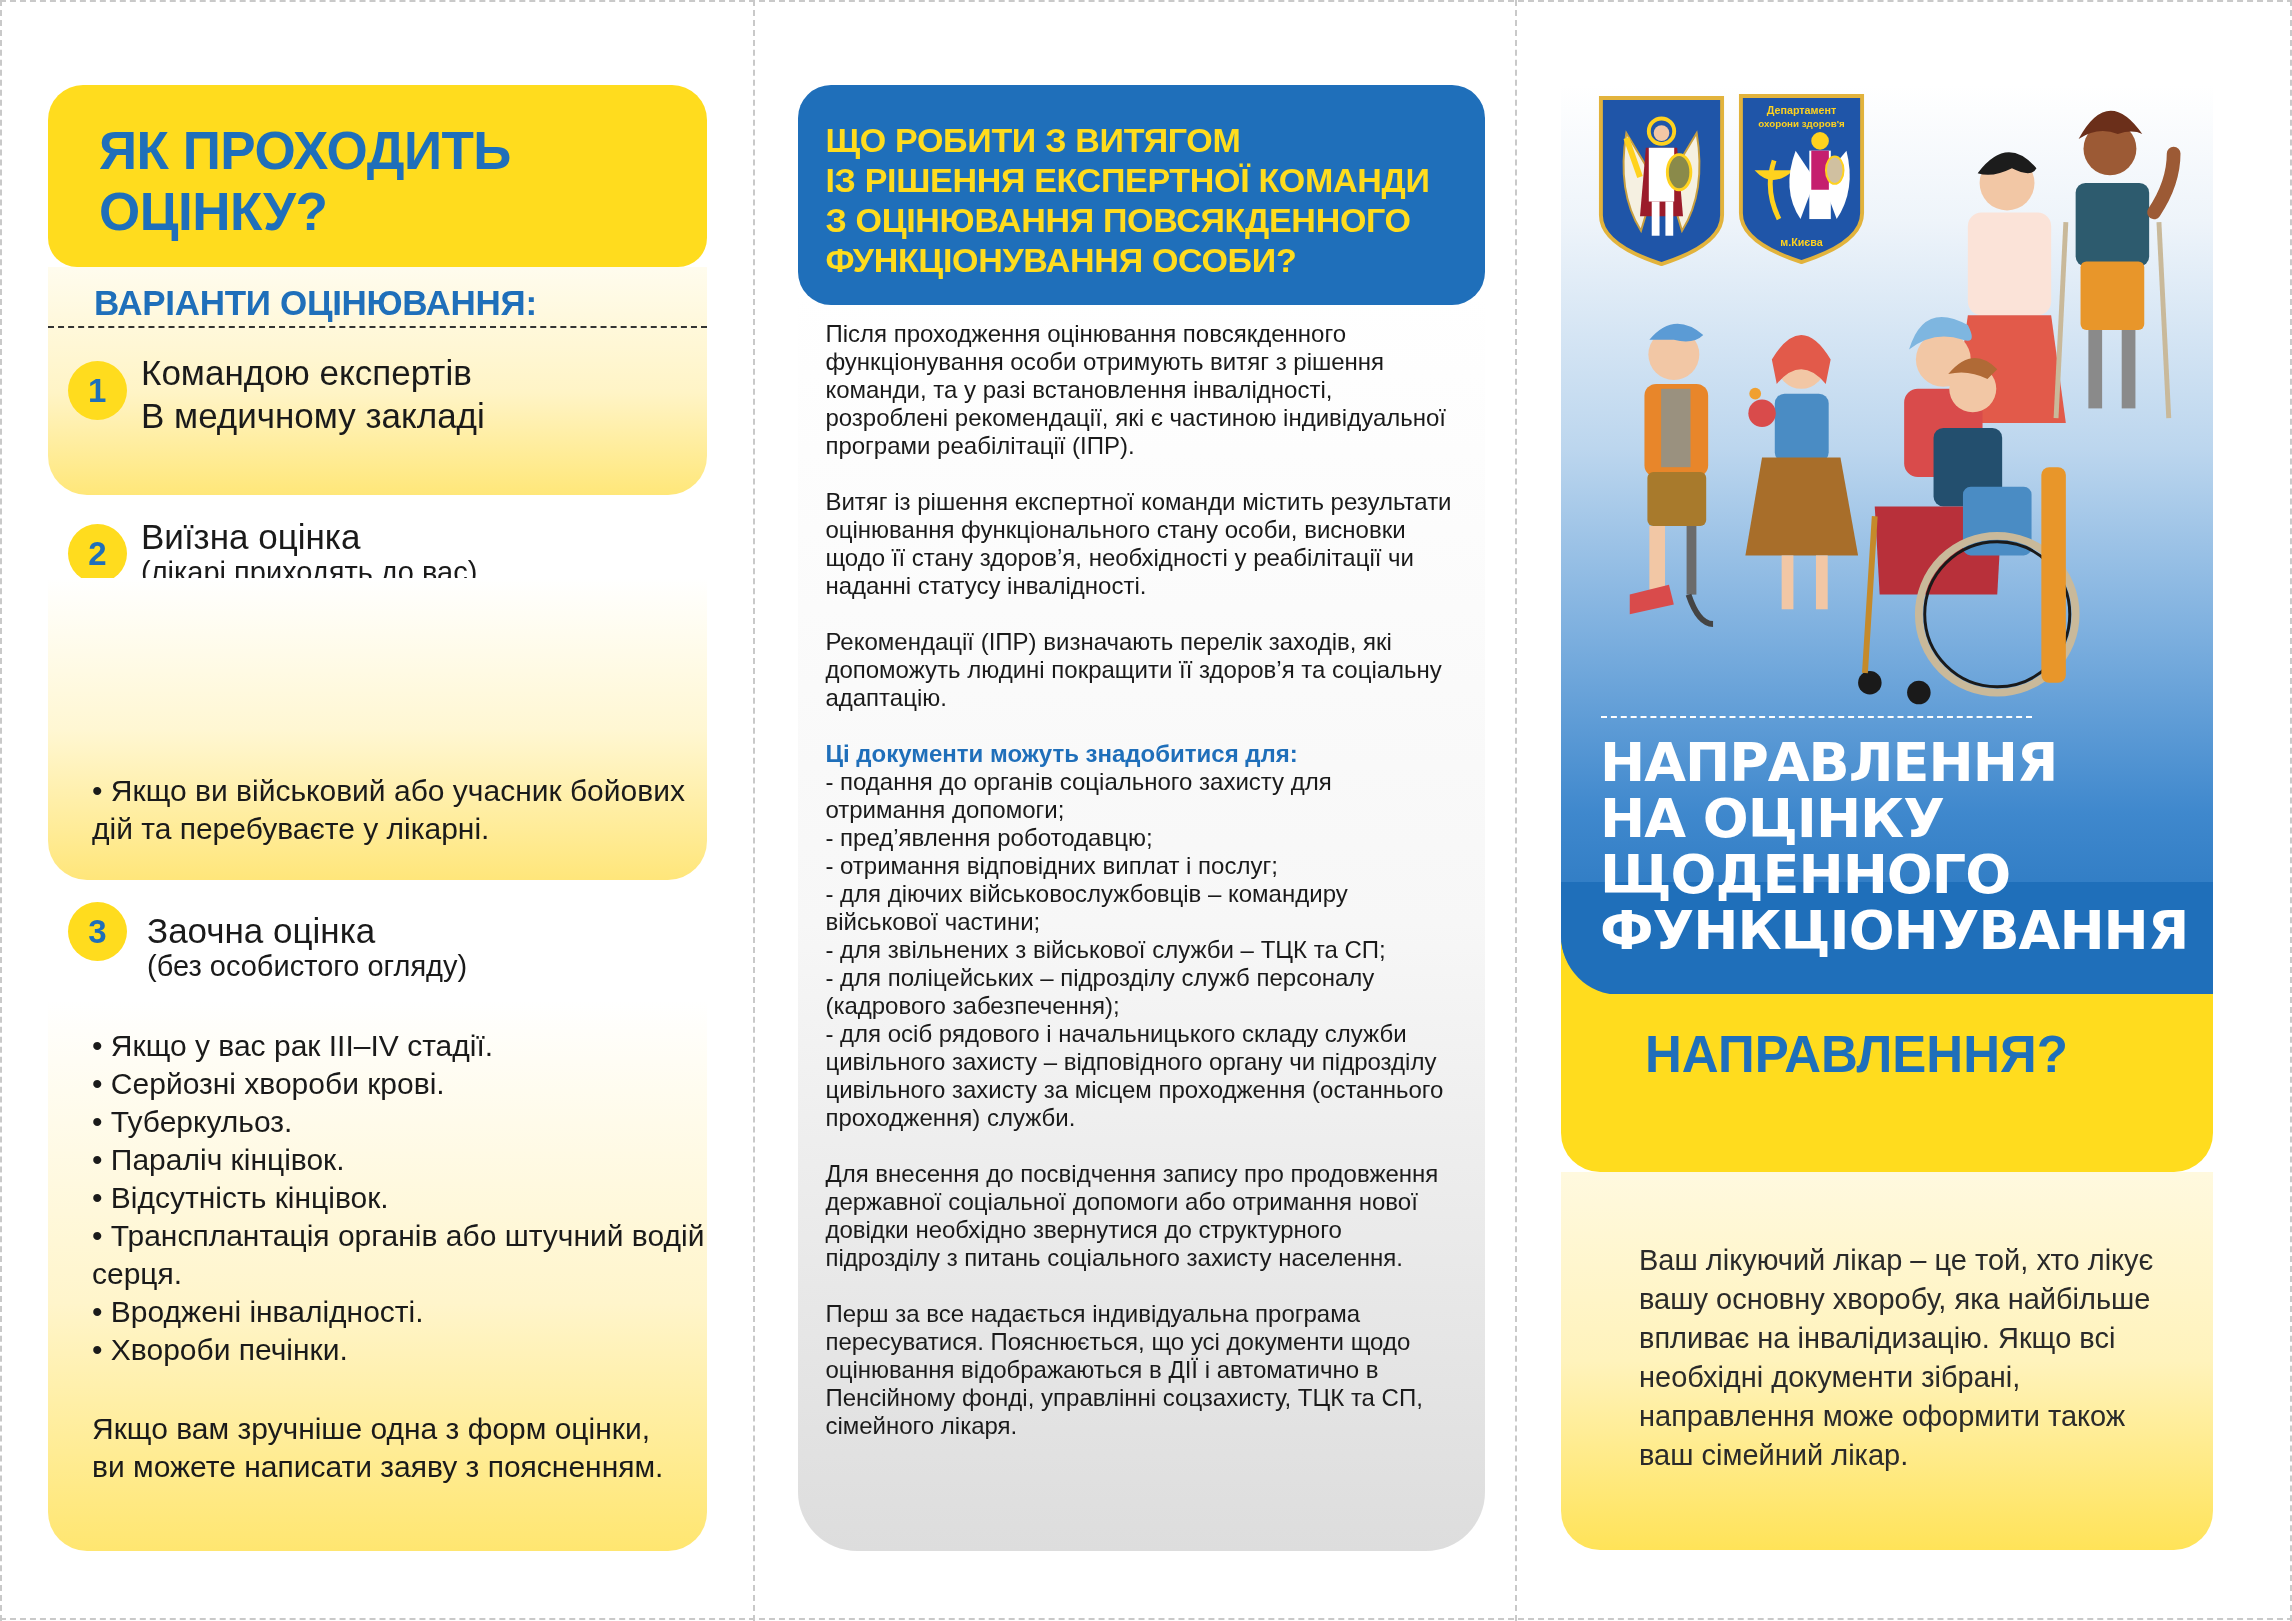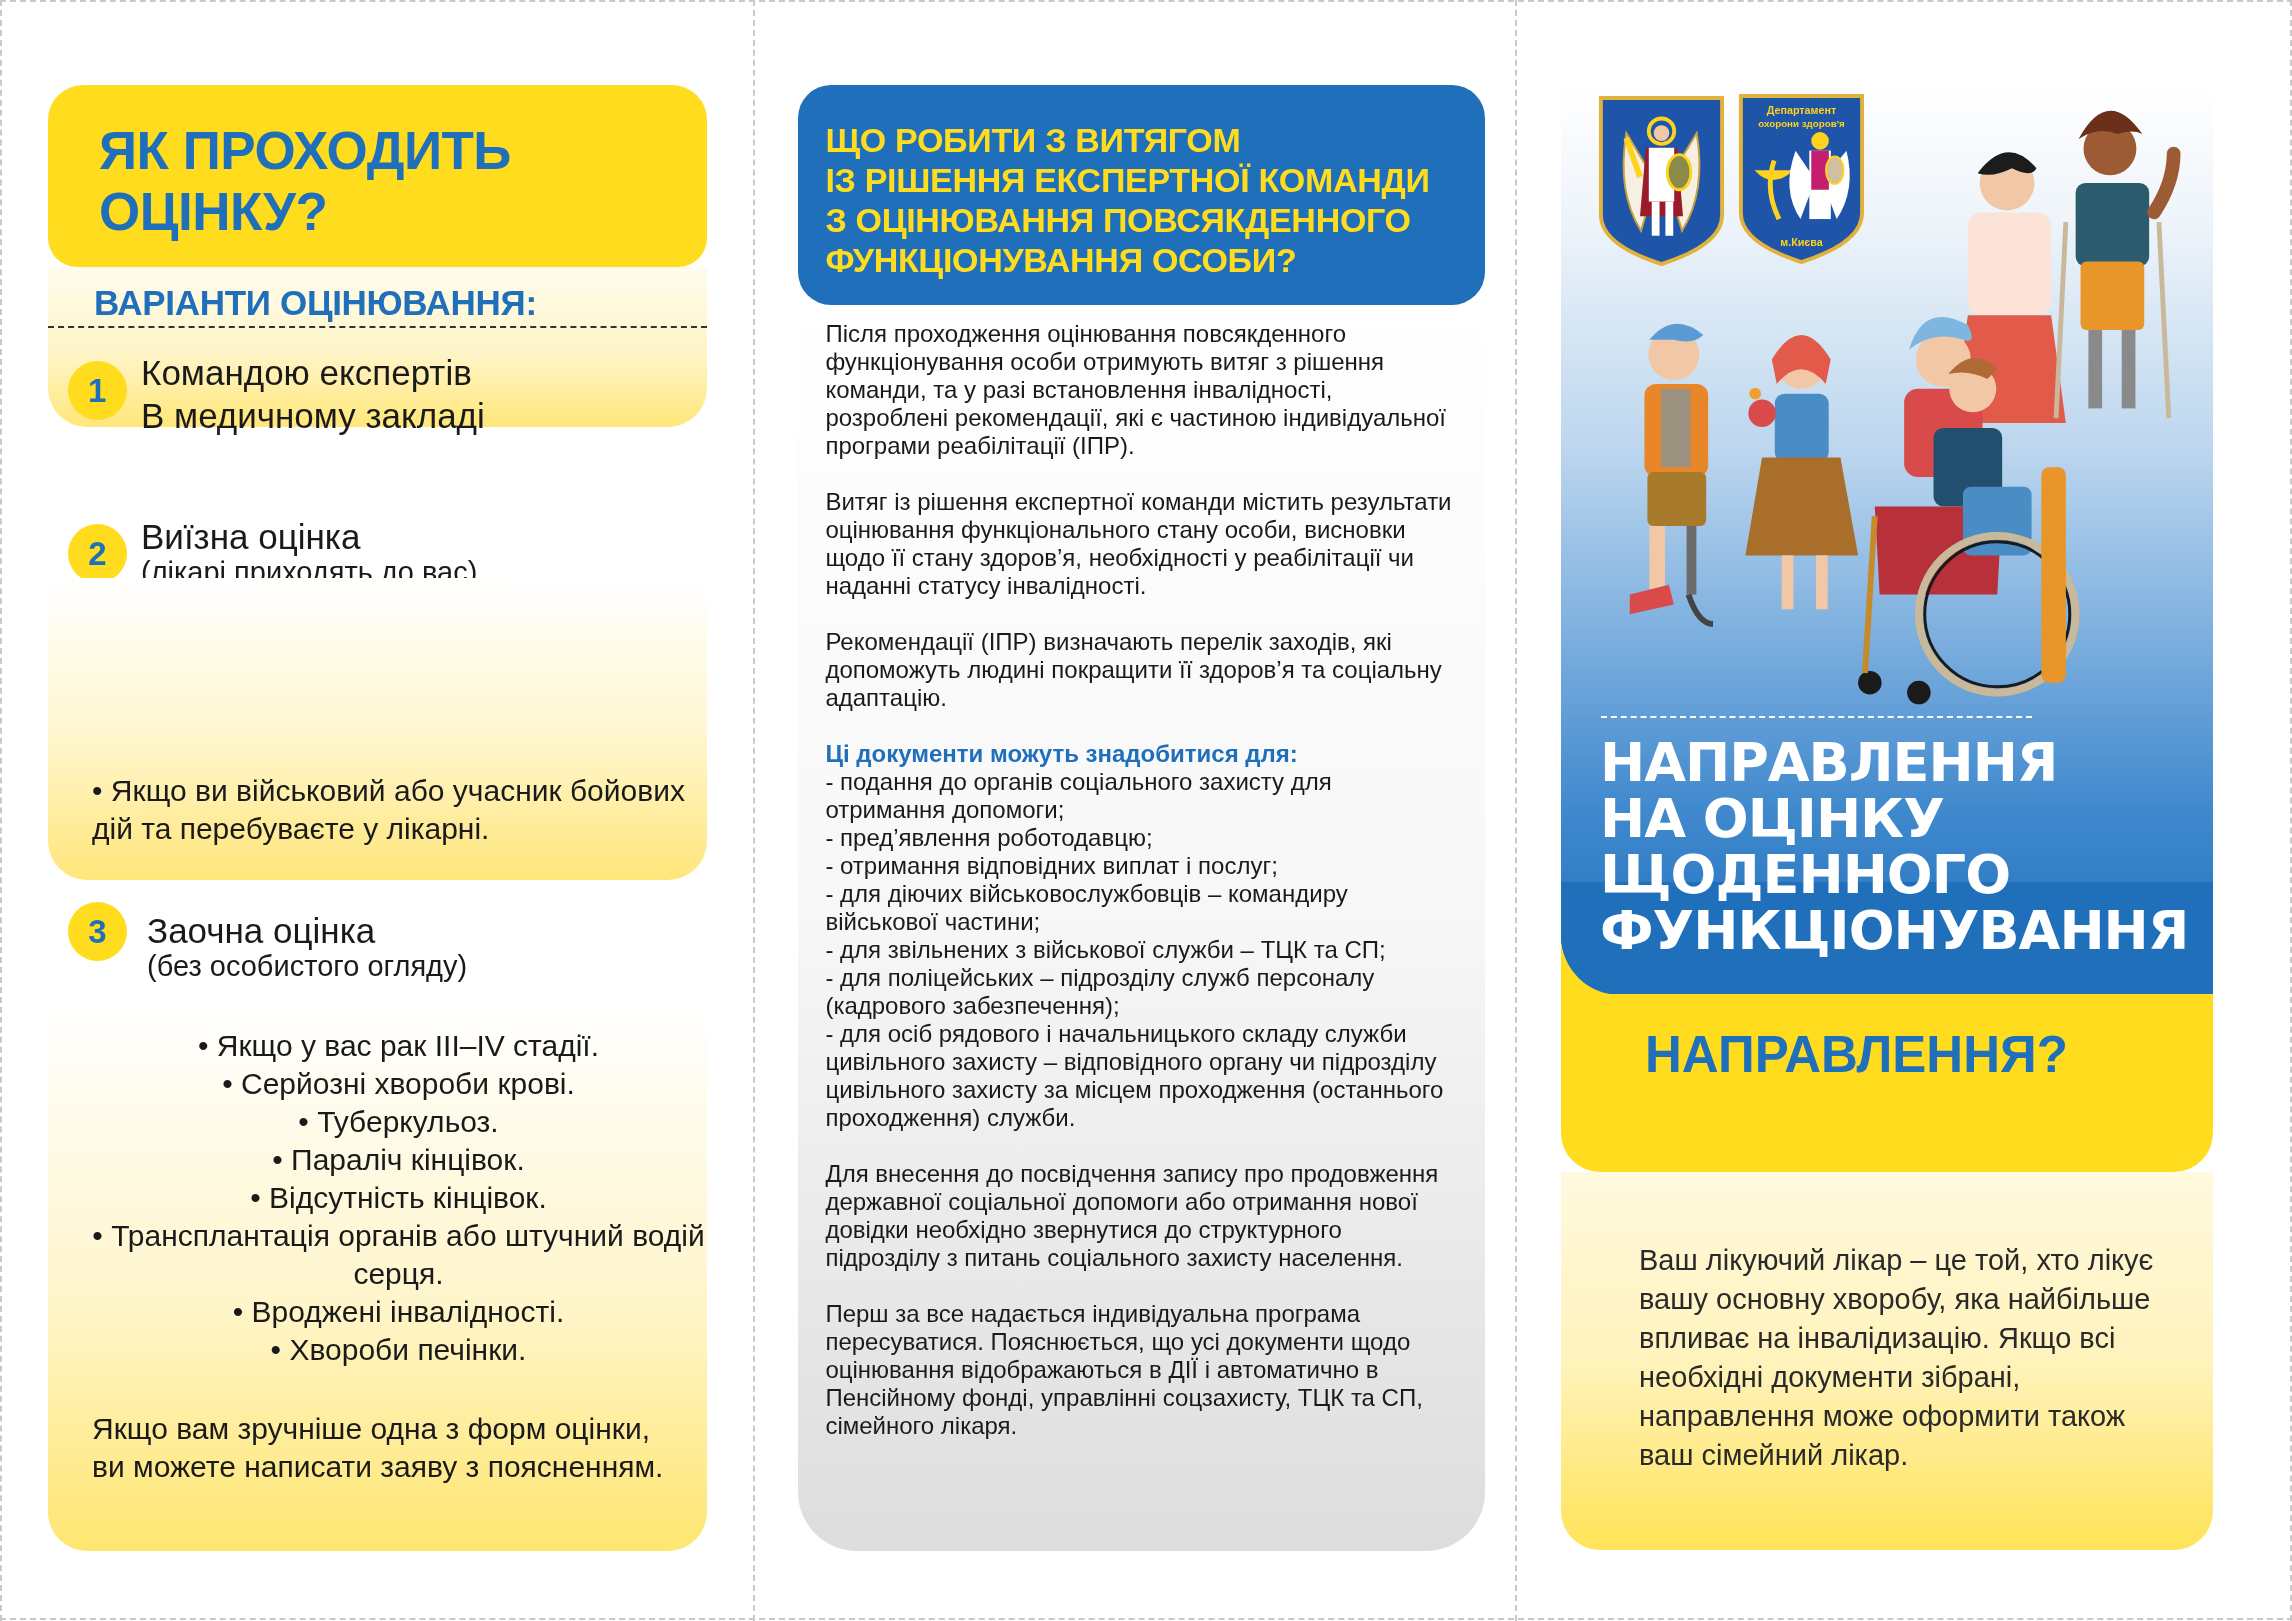--- a/index.html
+++ b/index.html
@@ -17,21 +17,21 @@
   .left-title-box {
     background: #ffdc1e; border-radius: 35px 35px 29px 29px;
     height: 182px; padding: 35px 0 0 51px;
   }
   .left-title {
     color: #1f6fba; font-weight: 700; font-size: 53px; line-height: 61px;
     font-family: "Liberation Sans", sans-serif; letter-spacing: -0.5px;
   }
   .block1 {
     background: linear-gradient(180deg, #fffcee 0%, #fff4c6 55%, #ffe779 100%);
-    border-radius: 0 0 39px 39px; height: 160px; position: relative; padding-left: 12px;
+    border-radius: 0 0 39px 39px; height: 228px; position: relative; padding-left: 12px;
   }
   .sub-title {
     position: absolute; left: 46px; top: 15.7px;
     color: #1f6fba; font-weight: 700; font-size: 35px; letter-spacing: -0.3px;
   }
   .dash-line {
     position: absolute; left: 0; right: 0; top: 59px; height: 0;
     border-top: 2.9px dashed #333;
   }
   .num-badge {
@@ -46,21 +46,21 @@
     position: absolute; left: 48px; top: 578px; width: 659px; height: 302px;
     background: linear-gradient(180deg, #ffffff 0%, #fff7d3 50%, #ffe67a 100%);
     border-radius: 0 0 39px 39px;
   }
   .block3 {
     position: absolute; left: 48px; top: 1000px; width: 659px; height: 551px;
     background: linear-gradient(180deg, #ffffff 0%, #fff5cb 55%, #ffe670 100%);
     border-radius: 0 0 39px 39px;
   }
   .body-lg { font-size: 30px; line-height: 38px; color: #1a1a1a; }
-  .bullet-list { list-style: none; text-align: center; }
+  .bullet-list { list-style: none; }
   .bullet-list li::before { content: "• "; }
 
   
   .mid-header {
     position: absolute; left: 798px; top: 85px; width: 687px; height: 220px;
     background: #1f6fba; border-radius: 33px 33px 33px 33px;
     padding: 35px 0 0 27.4px;
   }
   .mid-title {
     color: #ffdc1e; font-weight: 700; font-size: 34px; line-height: 40px; letter-spacing: -0.3px;

